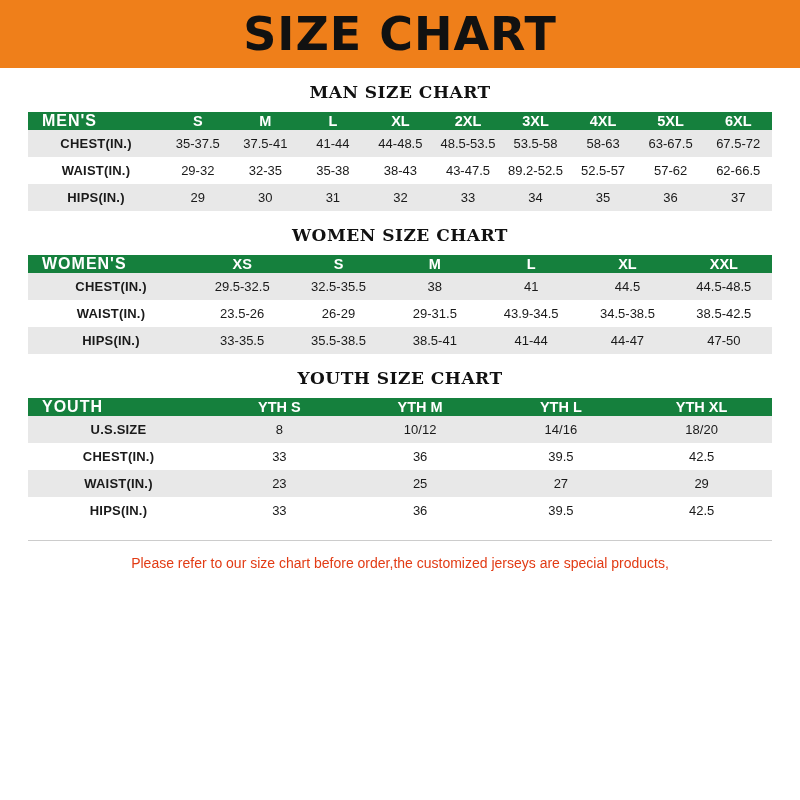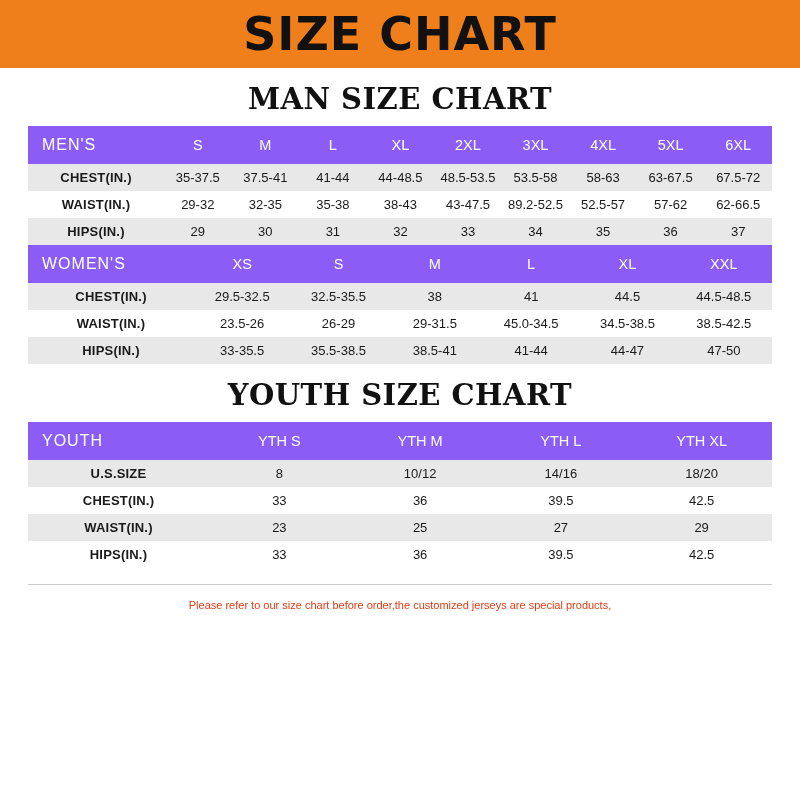--- a/index.html
+++ b/index.html
@@ -39,44 +39,44 @@
     text-align: center;
   }
   .content {
     padding: 0 28px;
     box-sizing: border-box;
   }
   .section-title {
     text-align: center;
     font-family: "DejaVu Serif", serif;
     font-weight: bold;
-    font-size: 29px;
+    font-size: 17px;
     color: #111111;
     letter-spacing: 0.5px;
     margin: 14px 0 10px 0;
   }
   table.size-table {
     width: 100%;
     border-collapse: collapse;
     table-layout: fixed;
   }
   table.size-table th,
   table.size-table td {
     text-align: center;
     font-size: 13px;
     color: #1a1a1a;
     padding: 6px 2px;
     font-family: "Liberation Sans", sans-serif;
   }
   table.size-table thead th {
-    background: #8b5cf6;
+    background: #15803d;
     color: #ffffff;
-    font-weight: normal;
+    font-weight: bold;
     font-size: 14.5px;
-    padding: 10px 2px;
+    padding: 0 2px;
   }
   table.size-table thead th.label-col {
     text-align: left;
     padding-left: 14px;
     letter-spacing: 1px;
     font-size: 16px;
   }
   table.size-table tbody td.label-col {
     font-weight: bold;
     letter-spacing: 0.2px;
@@ -90,21 +90,21 @@
   }
   .men-table thead th.label-col { width: 120px; }
   .women-table thead th.label-col { width: 150px; }
   .youth-table thead th.label-col { width: 165px; }
 
   .footer-note {
     margin-top: 16px;
     border-top: 1px solid #cccccc;
     padding: 12px 10px 0 10px;
     color: #e23b14;
-    font-size: 11px;
+    font-size: 14px;
     line-height: 1.5;
     text-align: center;
     font-family: "Liberation Sans", sans-serif;
   }
   .footer-note div { white-space: nowrap; }
 </style>
 </head>
 <body>
 
 <div class="page">
@@ -164,20 +164,21 @@
           <td>32</td>
           <td>33</td>
           <td>34</td>
           <td>35</td>
           <td>36</td>
           <td>37</td>
         </tr>
       </tbody>
     </table>
 
+    <div class="section-title">WOMEN SIZE CHART</div>
     <table class="size-table women-table">
       <thead>
         <tr>
           <th class="label-col">WOMEN'S</th>
           <th>XS</th>
           <th>S</th>
           <th>M</th>
           <th>L</th>
           <th>XL</th>
           <th>XXL</th>
@@ -191,21 +192,21 @@
           <td>38</td>
           <td>41</td>
           <td>44.5</td>
           <td>44.5-48.5</td>
         </tr>
         <tr class="even">
           <td class="label-col">WAIST(IN.)</td>
           <td>23.5-26</td>
           <td>26-29</td>
           <td>29-31.5</td>
-          <td>45.0-34.5</td>
+          <td>43.9-34.5</td>
           <td>34.5-38.5</td>
           <td>38.5-42.5</td>
         </tr>
         <tr class="odd">
           <td class="label-col">HIPS(IN.)</td>
           <td>33-35.5</td>
           <td>35.5-38.5</td>
           <td>38.5-41</td>
           <td>41-44</td>
           <td>44-47</td>

